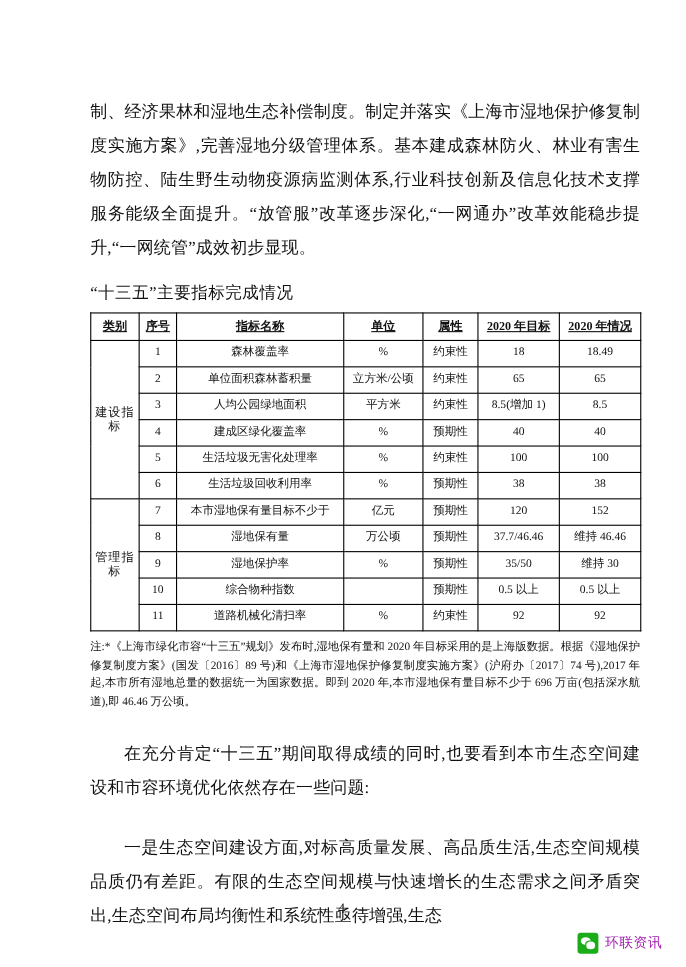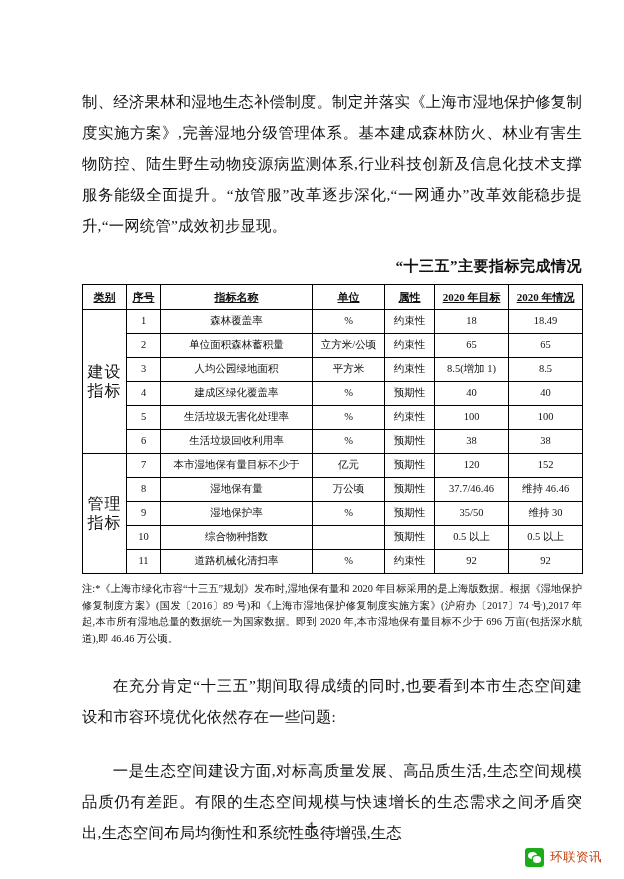--- a/index.html
+++ b/index.html
@@ -34,23 +34,23 @@
     line-height: 31px;
     text-align: justify;
     text-justify: inter-ideograph;
     letter-spacing: 0.2px;
   }
   p.indent {
     text-indent: 2em;
     margin-top: 23px;
   }
   .table-title {
-    text-align: right;
+    text-align: left;
     font-size: 15px;
-    font-weight: bold;
+    font-weight: normal;
     margin: 16px 0 8px 0;
     letter-spacing: 0.5px;
   }
   table.idx {
     border-collapse: collapse;
     width: 500px;
     font-size: 10.5px;
     table-layout: fixed;
   }
   table.idx th, table.idx td {
@@ -66,21 +66,21 @@
     font-weight: bold;
     font-size: 11px;
     height: 24px;
     text-decoration: underline;
   }
   td.name {
     text-align: left;
     padding-left: 10px;
   }
   td.cat {
-    font-size: 16px;
+    font-size: 11px;
     letter-spacing: 1px;
     line-height: 1.35;
   }
   .note {
     margin-top: 7px;
     font-size: 10.3px;
     line-height: 16.5px;
     text-align: justify;
     text-justify: inter-ideograph;
   }
@@ -128,21 +128,21 @@
     position: absolute;
     left: 8px; top: 8px;
     width: 8px; height: 6.5px;
     border-radius: 50%;
     background: #fff;
     box-shadow: -1px -1px 0 0 #1aad19;
   }
   .wm-text {
     font-family: "Liberation Sans", sans-serif;
     font-size: 12.5px;
-    color: #c2410c;
+    color: #a21caf;
     letter-spacing: 0.5px;
   }
 </style>
 </head>
 <body>
 
 <div class="page">
 
   <div class="content">
 

